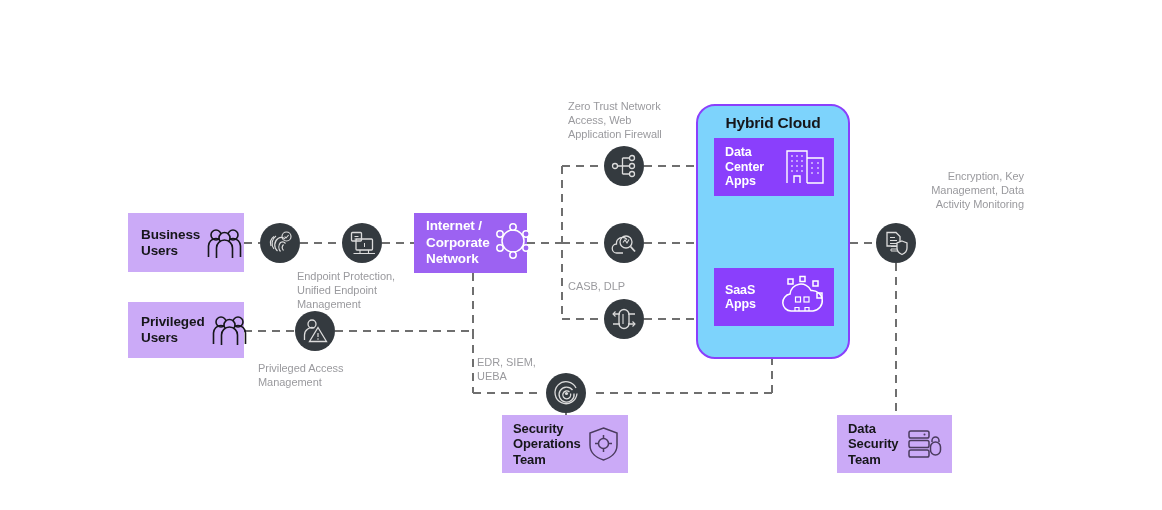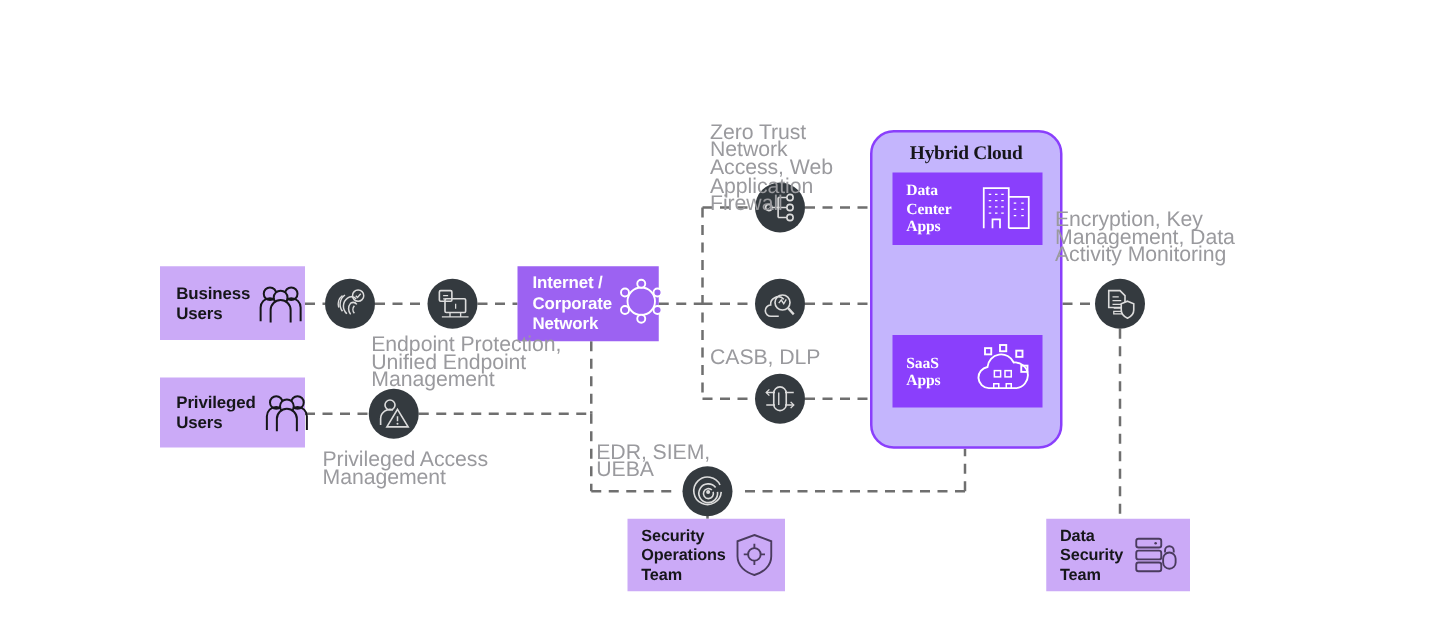--- a/index.html
+++ b/index.html
@@ -34,21 +34,21 @@
     display: flex; align-items: center; padding: 0 19px 0 12px; gap: 2px;
   }
   .netbox .lbl {
     font-weight: bold; font-size: 13.5px; line-height: 16.5px;
     color: #ffffff; white-space: pre-line; letter-spacing: -0.1px;
   }
 
   
   #hybrid-cloud {
     position: absolute; left: 696px; top: 104px; width: 154px; height: 255px;
-    border: 2.5px solid #8a3ffc; border-radius: 19px; background: #c4b5fd; font-family: Liberation Serif, serif;
+    border: 2.5px solid #8a3ffc; border-radius: 19px; background: #7dd3fc;
   }
   #hybrid-cloud .hc-title {
     position: absolute; left: 0; right: 0; top: 8px;
     text-align: center; font-weight: bold; font-size: 15.5px; color: #16161a;
     letter-spacing: -0.2px;
   }
   .cloudcell {
     position: absolute; left: 16px; width: 120px; height: 58px;
     background: #8a3ffc; display: flex; align-items: center;
     padding-left: 11px; gap: 4px;
@@ -60,21 +60,21 @@
   .cloudcell .ci { position: absolute; right: 8px; top: 50%; transform: translateY(-50%); }
 
   
   .node {
     position: absolute; width: 40px; height: 40px; border-radius: 50%;
     background: #343a3f; display: flex; align-items: center; justify-content: center;
   }
 
   
   .cap {
-    position: absolute; font-size: 17px; line-height: 14.2px;
+    position: absolute; font-size: 11px; line-height: 14.2px;
     color: #9a9a9e; white-space: pre-line; letter-spacing: -0.05px;
   }
 </style>
 </head>
 <body>
 
 <div id="canvas">
 
   <svg id="wires" viewBox="0 0 1162 510" xmlns="http://www.w3.org/2000/svg">
     <g stroke="#6f6f6f" stroke-width="2" fill="none" stroke-dasharray="8 6" stroke-linecap="butt">
@@ -310,17 +310,17 @@
 Unified Endpoint
 Management</div>
   <div class="cap" style="left:258px; top:361px; width:160px;">Privileged Access
 Management</div>
   <div class="cap" style="left:568px; top:99px; width:135px;">Zero Trust Network
 Access, Web
 Application Firewall</div>
   <div class="cap" style="left:568px; top:279px; width:135px;">CASB, DLP</div>
   <div class="cap" style="left:477px; top:355px; width:110px;">EDR, SIEM,
 UEBA</div>
-  <div class="cap" style="left:844px; top:169px; width:150px;">Encryption, Key
+  <div class="cap" style="left:874px; top:169px; width:150px;text-align:right;">Encryption, Key
 Management, Data
 Activity Monitoring</div>
 
 </div>
 
 </body></html>

